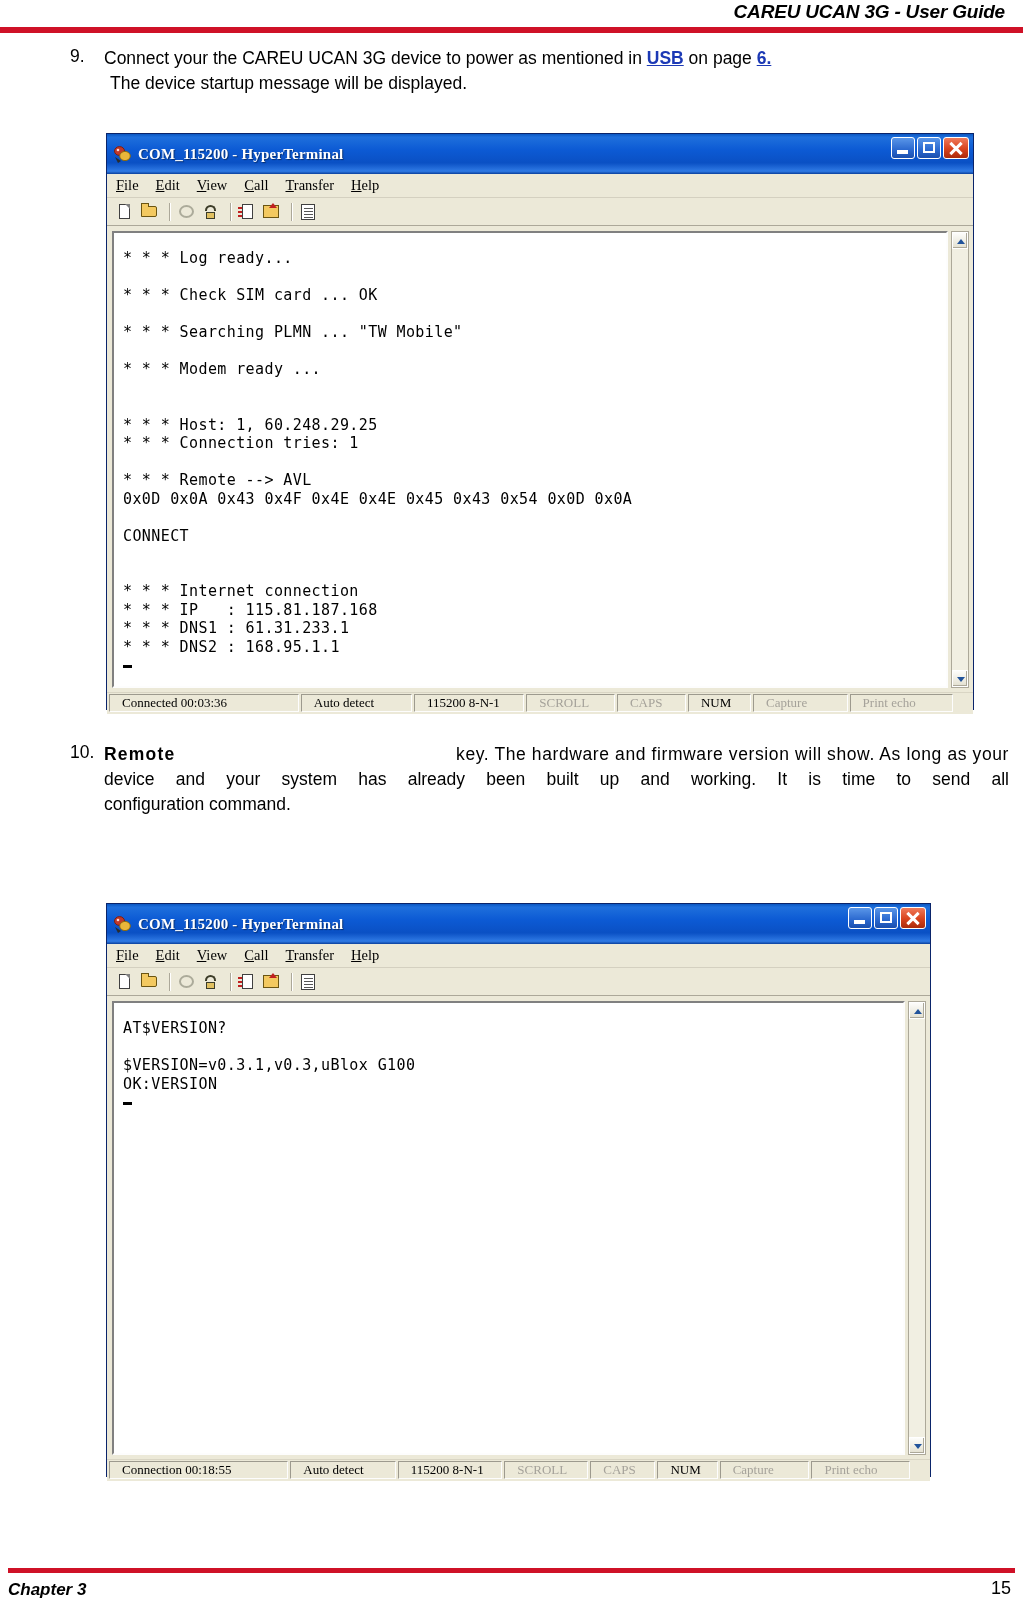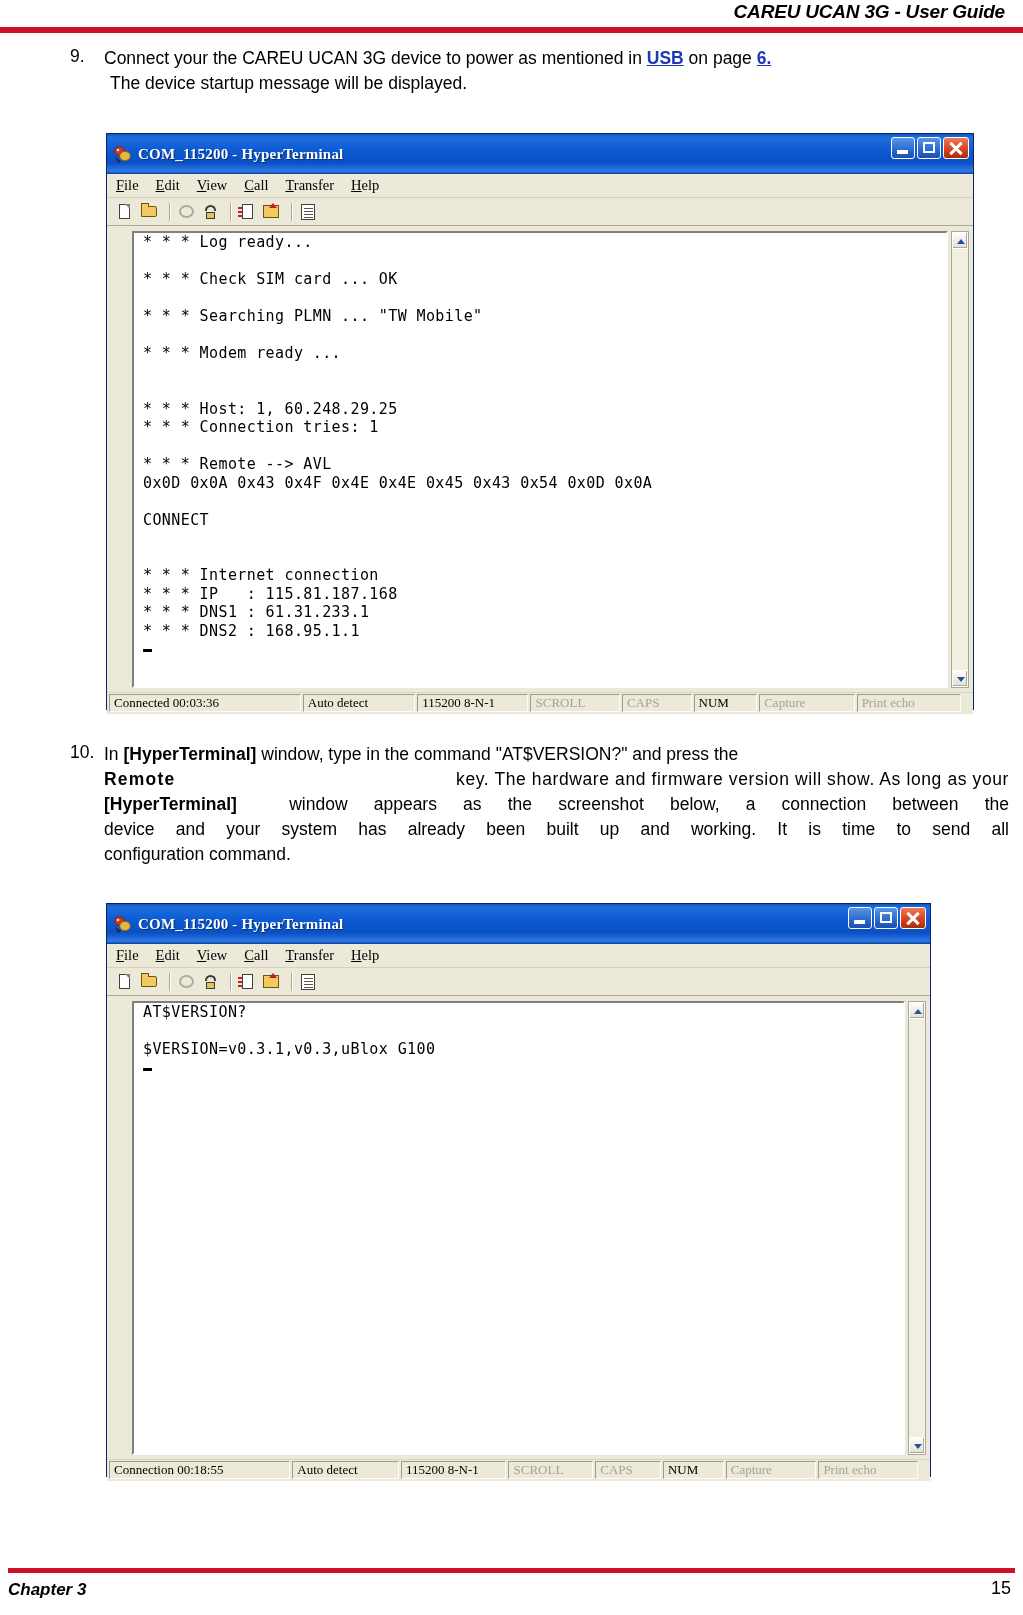--- a/index.html
+++ b/index.html
@@ -315,28 +315,27 @@
     position: relative;
     display: flex;
   }
   .ht-screen {
     flex: 1 1 auto;
     background: #ffffff;
     border: 2px solid;
     border-color: #808080 #fdfdfd #fdfdfd #808080;
     box-sizing: border-box;
     overflow: hidden;
-    padding: 0 6px 4px 9px;
+    padding: 16px 6px 4px 9px;
     font-family: "DejaVu Sans Mono", monospace;
     font-size: 15px;
     line-height: 18.5px;
     white-space: pre;
     color: #000;
     letter-spacing: 0.4px;
-    margin-left: 20px;
   }
   .ht-screen .blank { display: block; height: 18.5px; }
   .ht-screen .ln { display: block; }
   .cursor-block {
     display: inline-block;
     width: 9px;
     height: 3px;
     background: #000;
     vertical-align: baseline;
     margin-bottom: 2px;
@@ -382,21 +381,21 @@
     align-items: stretch;
     padding: 1px 2px 2px 2px;
     box-sizing: border-box;
     border-top: 1px solid #d9d5c4;
   }
   .st-cell {
     border: 1px solid;
     border-color: #9d9a8e #fdfdfd #fdfdfd #9d9a8e;
     font-size: 13px;
     font-family: "Liberation Serif", serif;
-    padding-left: 4px;
+    padding-left: 12px;
     display: flex;
     align-items: center;
     white-space: nowrap;
     box-sizing: border-box;
     margin-right: 2px;
     color: #000;
   }
   .st-cell.dim { color: #a5a29a; }
   .st-cell.noborder { border-color: transparent; }
 
@@ -521,28 +520,22 @@
     <div class="st-cell" style="width:64px;">NUM</div>
     <div class="st-cell dim" style="width:96px;">Capture</div>
     <div class="st-cell dim" style="width:105px;">Print echo</div>
     <div class="st-cell noborder" style="flex:1 1 auto;"></div>
   </div>
 </div>
 
 <div class="step step10">
   <div class="step-num">10.</div>
   <div class="step-body">
-    <div class="l1">
-      <span>In </span><span class="bold">[HyperTerminal]</span><span> window, type in the command "AT$VERSION?" and press the</span>
-    </div>
     <div class="l2">
       <span class="enter-kw">Remote</span>&nbsp;<span>key. The hardware and firmware version will show. As long as your</span>
-    </div>
-    <div class="l3">
-      <span class="bold">[HyperTerminal]</span>&nbsp;&nbsp;<span>window appears as the screenshot below, a connection between the</span>
     </div>
     <div class="l4">device and your system has already been built up and working. It is time to send all</div>
     <div class="l5">configuration command.</div>
   </div>
 </div>
 
 <div class="ht-window" id="ht2" style="left:106px; top:903px; width:825px; height:574px;">
 
   <div class="ht-titlebar">
     <div class="ht-app-icon">
@@ -598,21 +591,21 @@
     <div class="tb-icon">
         <span class="ic-receive"></span>
       </div>
     <div class="tb-sep"></div>
     <div class="tb-icon">
         <span class="ic-props"></span>
       </div>
   </div>
 
   <div class="ht-client" style="height:463px;">
-    <div class="ht-screen" id="ht2-screen"><span class="ln">AT$VERSION?</span><span class="blank"></span><span class="ln">$VERSION=v0.3.1,v0.3,uBlox G100</span><span class="ln"><span class="cursor-block"></span></span></div>
+    <div class="ht-screen" id="ht2-screen"><span class="ln">AT$VERSION?</span><span class="blank"></span><span class="ln">$VERSION=v0.3.1,v0.3,uBlox G100</span><span class="ln">OK:VERSION</span><span class="ln"><span class="cursor-block"></span></span></div>
     <div class="vscroll">
       <div class="sb-arrow up"></div>
       <div class="sb-track"></div>
       <div class="sb-arrow down"></div>
     </div>
   </div>
 
   <div class="ht-status">
     <div class="st-cell" style="width:182px;">Connection 00:18:55</div>
     <div class="st-cell" style="width:107px;">Auto detect</div>

